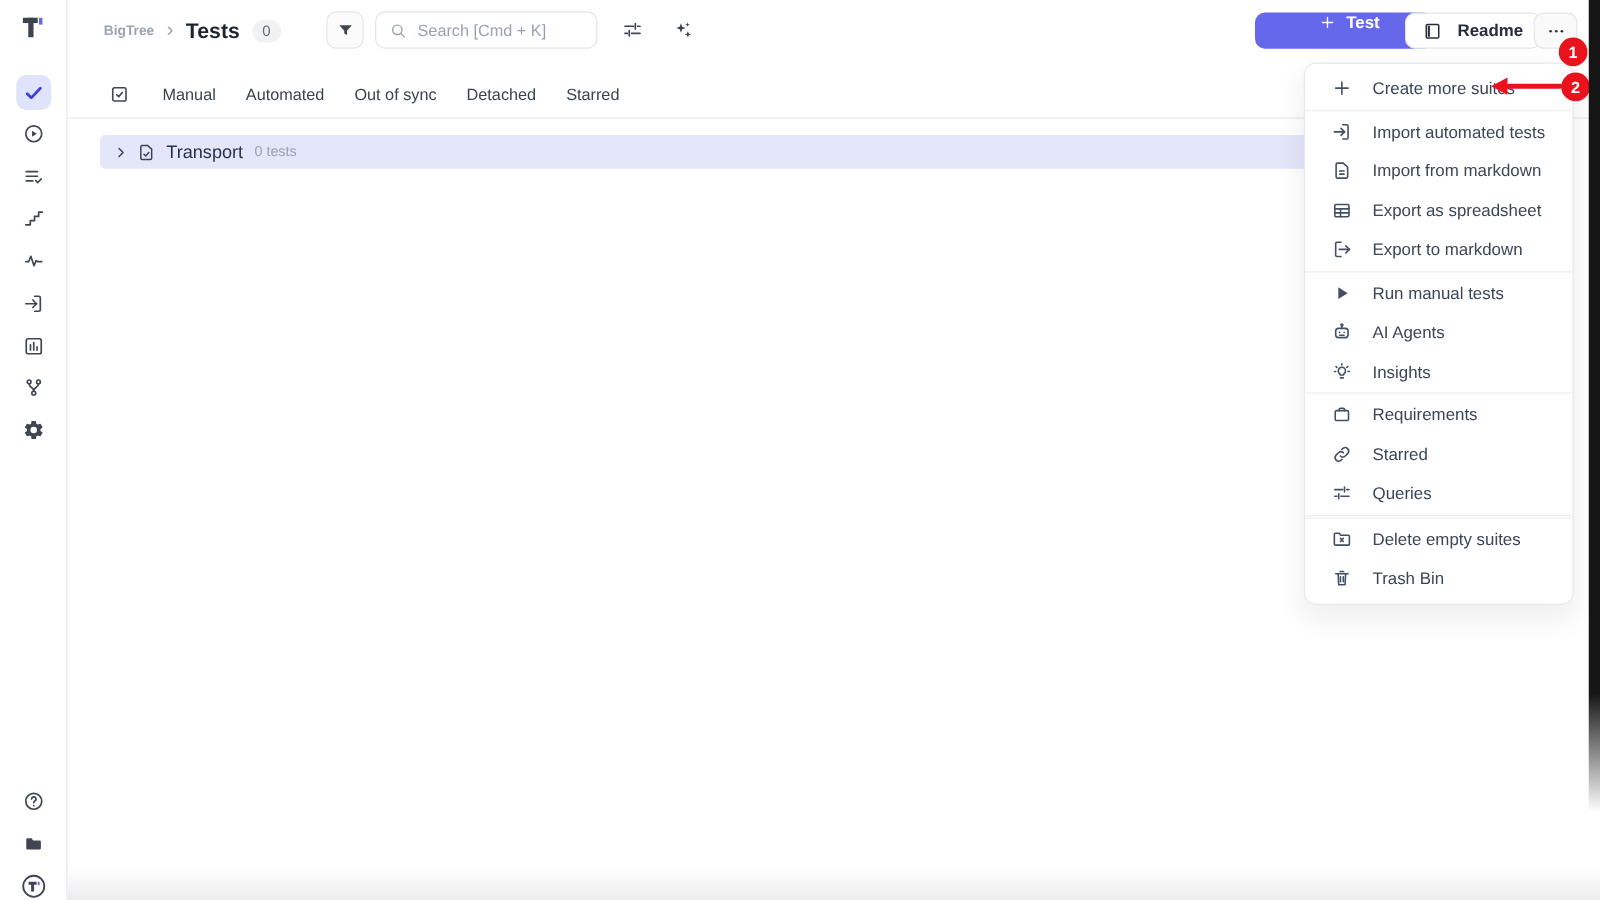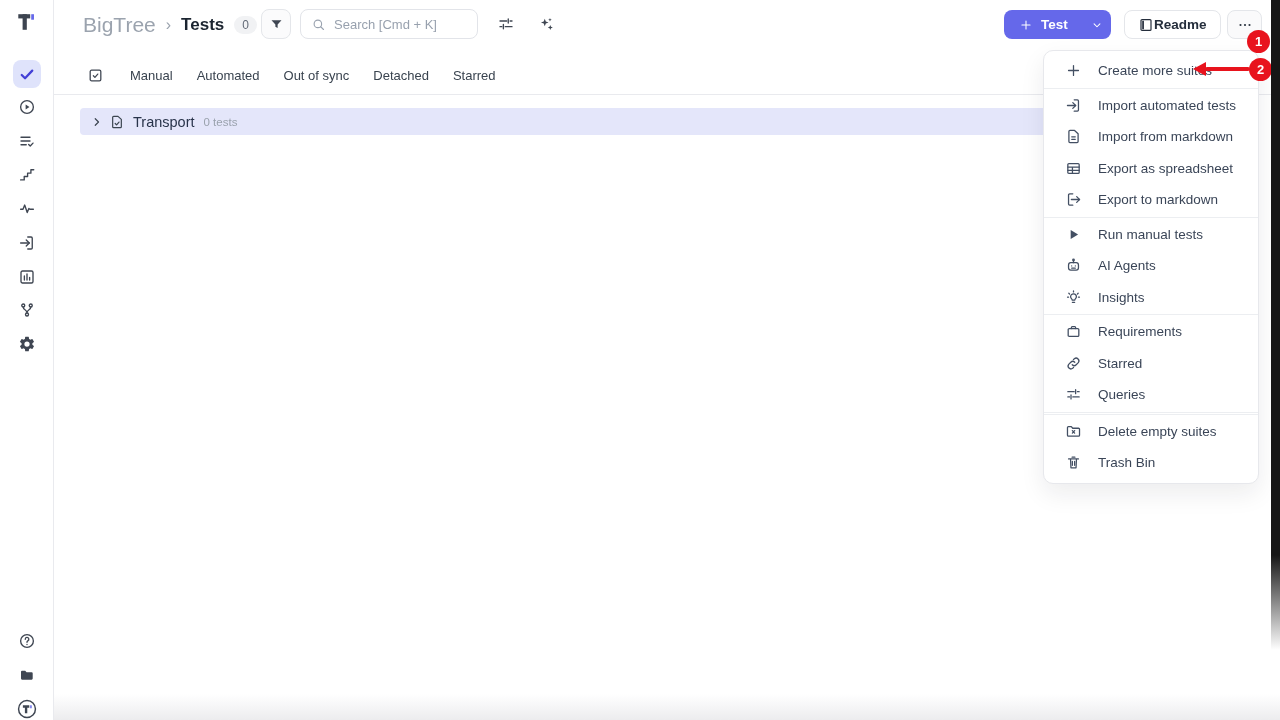--- a/index.html
+++ b/index.html
@@ -14,43 +14,43 @@
   
   .sidebar { position:absolute; left:0; top:0; width:54px; height:720px; background:#fff;
              border-right:1px solid #e9eaee; z-index:3; }
   .logo { position:absolute; left:16px; top:11px; }
   .nav-item { position:absolute; left:13px; width:28px; height:28px; border-radius:8px;
               display:flex; align-items:center; justify-content:center; color:#3f4652; cursor:pointer; }
   .nav-item.active { background:#dfe3fb; color:#4340d6; }
 
   
   .breadcrumb { position:absolute; left:83px; top:11px; height:28px; display:flex; align-items:center; gap:10px; z-index:2; }
-  .bc-project { font-size:21px; color:#9ba3ae; font-weight:400; }
+  .bc-project { font-size:11px; color:#9ba3ae; font-weight:700; }
   .bc-sep { font-size:16px; color:#9ba3ae; }
   .bc-page { font-size:17px; color:#1b2430; font-weight:700; }
   .bc-count { background:#f1f2f4; color:#626a76; font-size:12px; border-radius:999px; padding:2px 8px; }
   .filter-btn { position:absolute; left:261px; top:9px; width:30px; height:30px; background:#fbfbfc;
                 border:1px solid #e4e6ea; border-radius:8px; display:flex; align-items:center;
                 justify-content:center; color:#3f4652; cursor:pointer; z-index:2; }
   .search-box { position:absolute; left:300px; top:9px; width:178px; height:30px; border:1px solid #e2e4e9;
                 border-radius:8px; display:flex; align-items:center; gap:8px; padding:0 10px;
                 color:#9aa3b0; background:#fff; z-index:2; }
   .search-box input { border:none; outline:none; width:130px; font-size:13px; color:#3a4557;
                       font-family:"Liberation Sans", sans-serif; background:transparent; }
   .search-box input::placeholder { color:#98a1ae; }
   .icon-btn { position:absolute; width:24px; height:24px; display:flex; align-items:center;
               justify-content:center; color:#3f4652; cursor:pointer; z-index:2; }
 
-  .test-btn { position:absolute; left:1004px; top:10px; height:29px; display:flex; align-items:center;
-              background:#6568ea; border-radius:8px; color:#fff; overflow:hidden; cursor:pointer; z-index:2; }
+  .test-btn { position:absolute; left:1004px; top:10px; height:29px; display:flex; align-items:flex-start;
+              background:#6568ea; border-radius:8px; color:#fff; overflow:hidden; cursor:pointer; z-index:2;padding-left:36px; }
   .test-btn-main { display:flex; align-items:center; gap:8px; padding:0 15px; font-size:13.5px; font-weight:700; }
   .test-btn-div { width:1px; background:rgba(255,255,255,.3); }
   .test-btn-caret { width:27px; display:flex; align-items:center; justify-content:center; }
   .readme-btn { position:absolute; left:1124px; top:10px; height:29px; padding:0 13px; background:#fff;
-                border:1px solid #e4e6ea; border-radius:8px; display:flex; align-items:center; gap:0;
+                border:1px solid #e4e6ea; border-radius:8px; display:flex; align-items:center; gap:12px;
                 font-size:13.5px; font-weight:700; color:#252e3c; cursor:pointer; z-index:2; }
   .more-btn { position:absolute; left:1227px; top:10px; width:35px; height:29px; background:#fafafb;
               border:1px solid #e4e6ea; border-radius:8px; display:flex; align-items:center;
               justify-content:center; color:#2a3340; cursor:pointer; z-index:2; }
 
   
   .tabbar { position:absolute; left:54px; top:56px; width:1226px; height:39px;
             border-bottom:1px solid #e9eaee; z-index:1; }
   .select-all { position:absolute; left:30px; top:8px; width:22px; height:22px; display:flex;
                 align-items:center; justify-content:center; color:#3f4652; cursor:pointer; }

